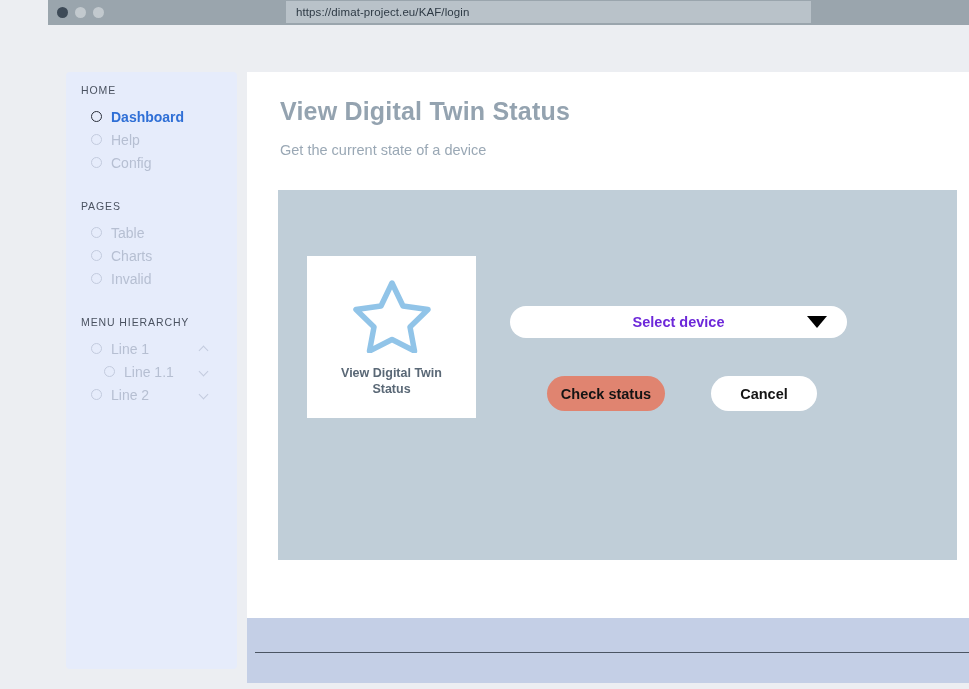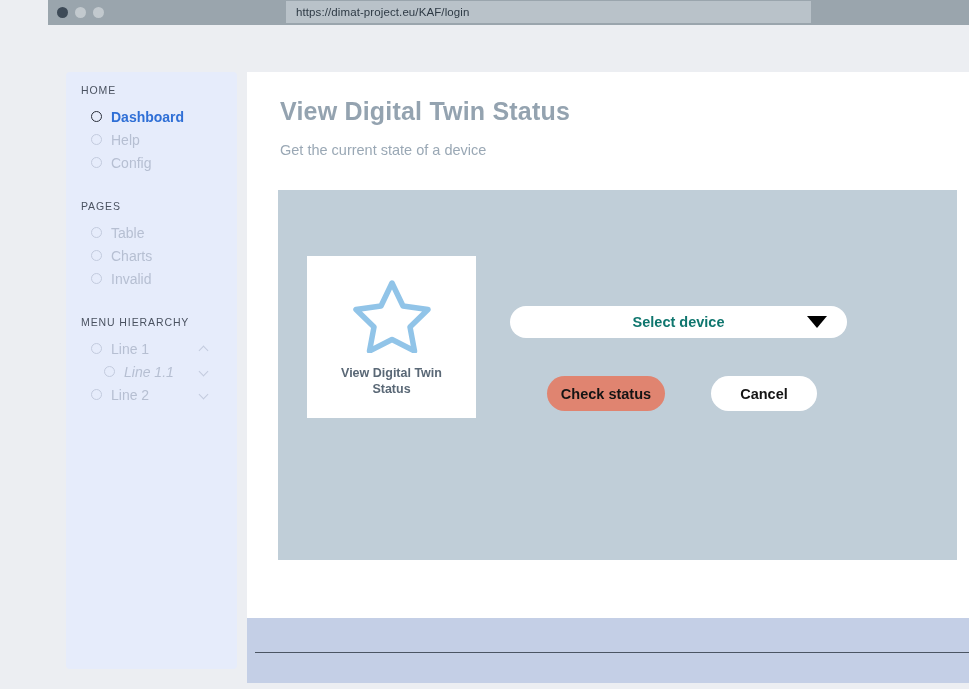--- a/index.html
+++ b/index.html
@@ -164,21 +164,21 @@
     border-radius: 16px;
     position: relative;
     display: flex;
     align-items: center;
     justify-content: center;
     cursor: pointer;
   }
   .select-device .sel-label {
     font-size: 14.5px;
     font-weight: 700;
-    color: #0f766e;
+    color: #6d28d9;
   }
   .caret {
     position: absolute;
     right: 20px; top: 50%;
     transform: translateY(-50%);
     width: 0; height: 0;
     border-left: 10px solid transparent;
     border-right: 10px solid transparent;
     border-top: 12px solid #000000;
   }
@@ -231,21 +231,21 @@
     margin-bottom: 11px;
   }
   .nav-item {
     display: flex;
     align-items: center;
     height: 19px;
     padding-left: 25px;
     cursor: pointer;
     margin-bottom: 4px;
   }
-  .nav-item.indent { padding-left: 38px; font-style: italic; }
+  .nav-item.indent { padding-left: 38px; }
   .radio {
     width: 11px; height: 11px;
     border-radius: 50%;
     border: 1.3px solid #c3cbde;
     margin-right: 9px;
     flex: none;
   }
   .nav-item.active .radio { border-color: #2a2f3a; border-width: 1.6px; }
   .nav-label {
     font-size: 14px;

